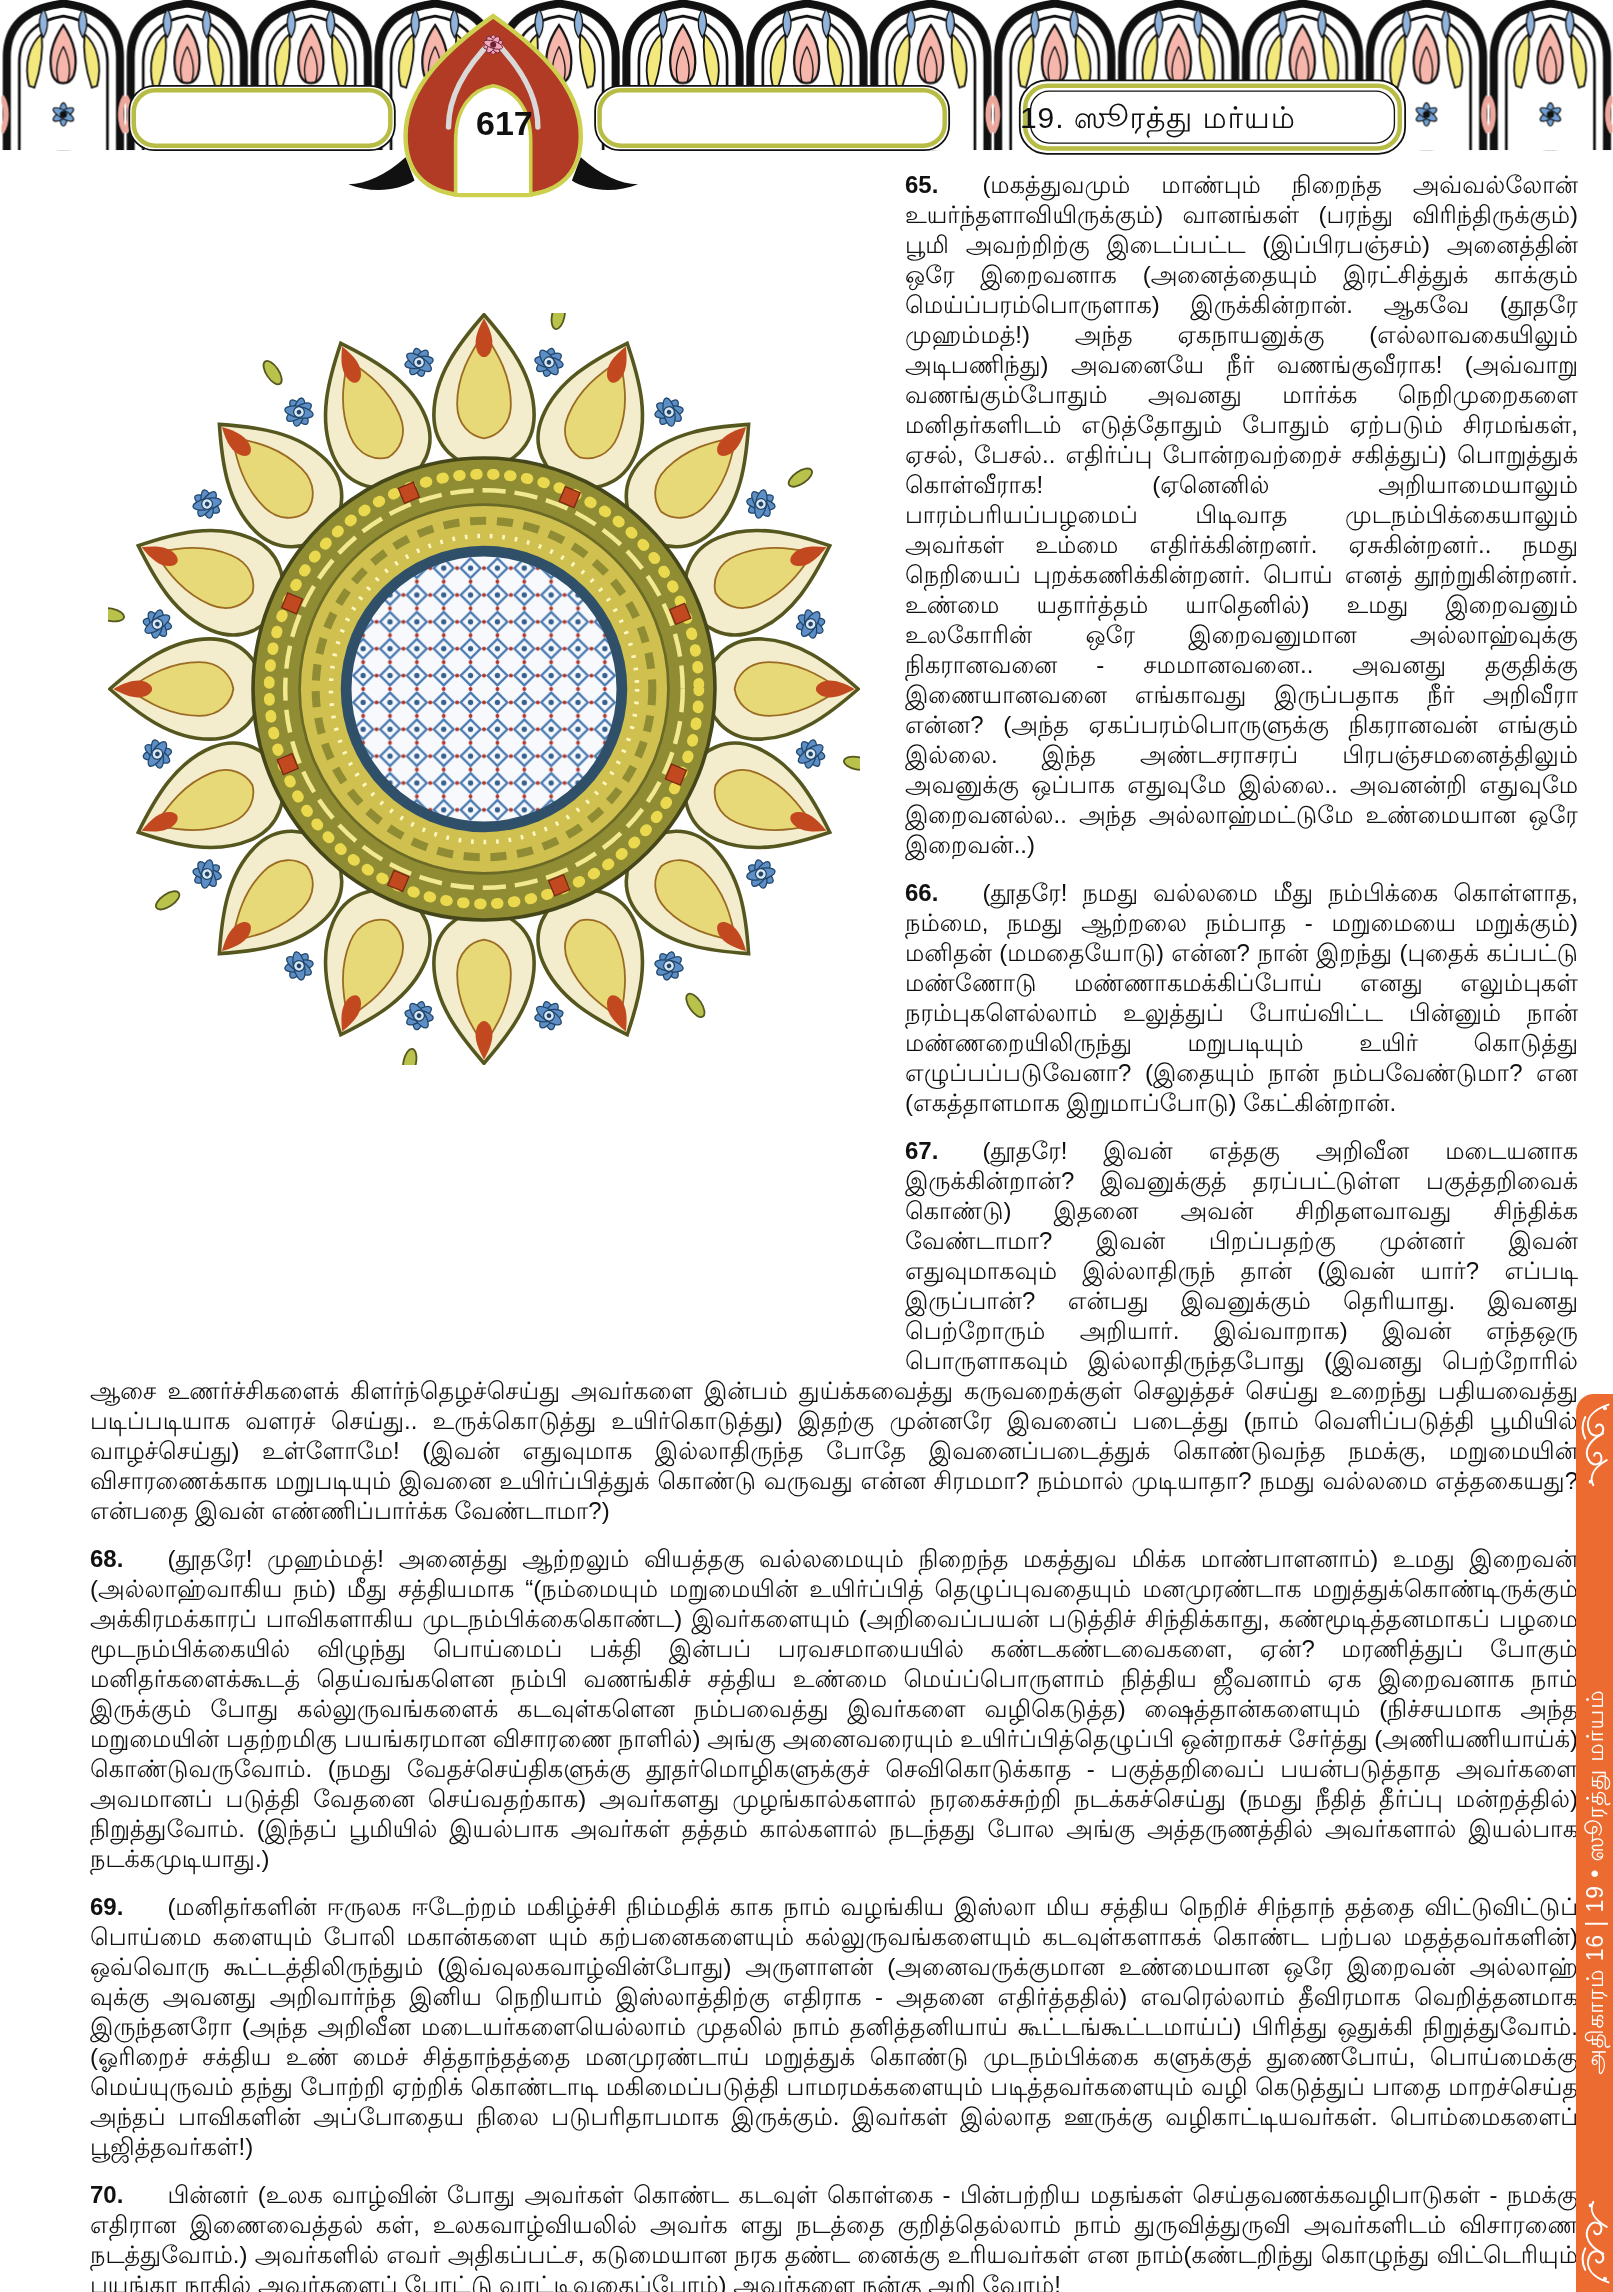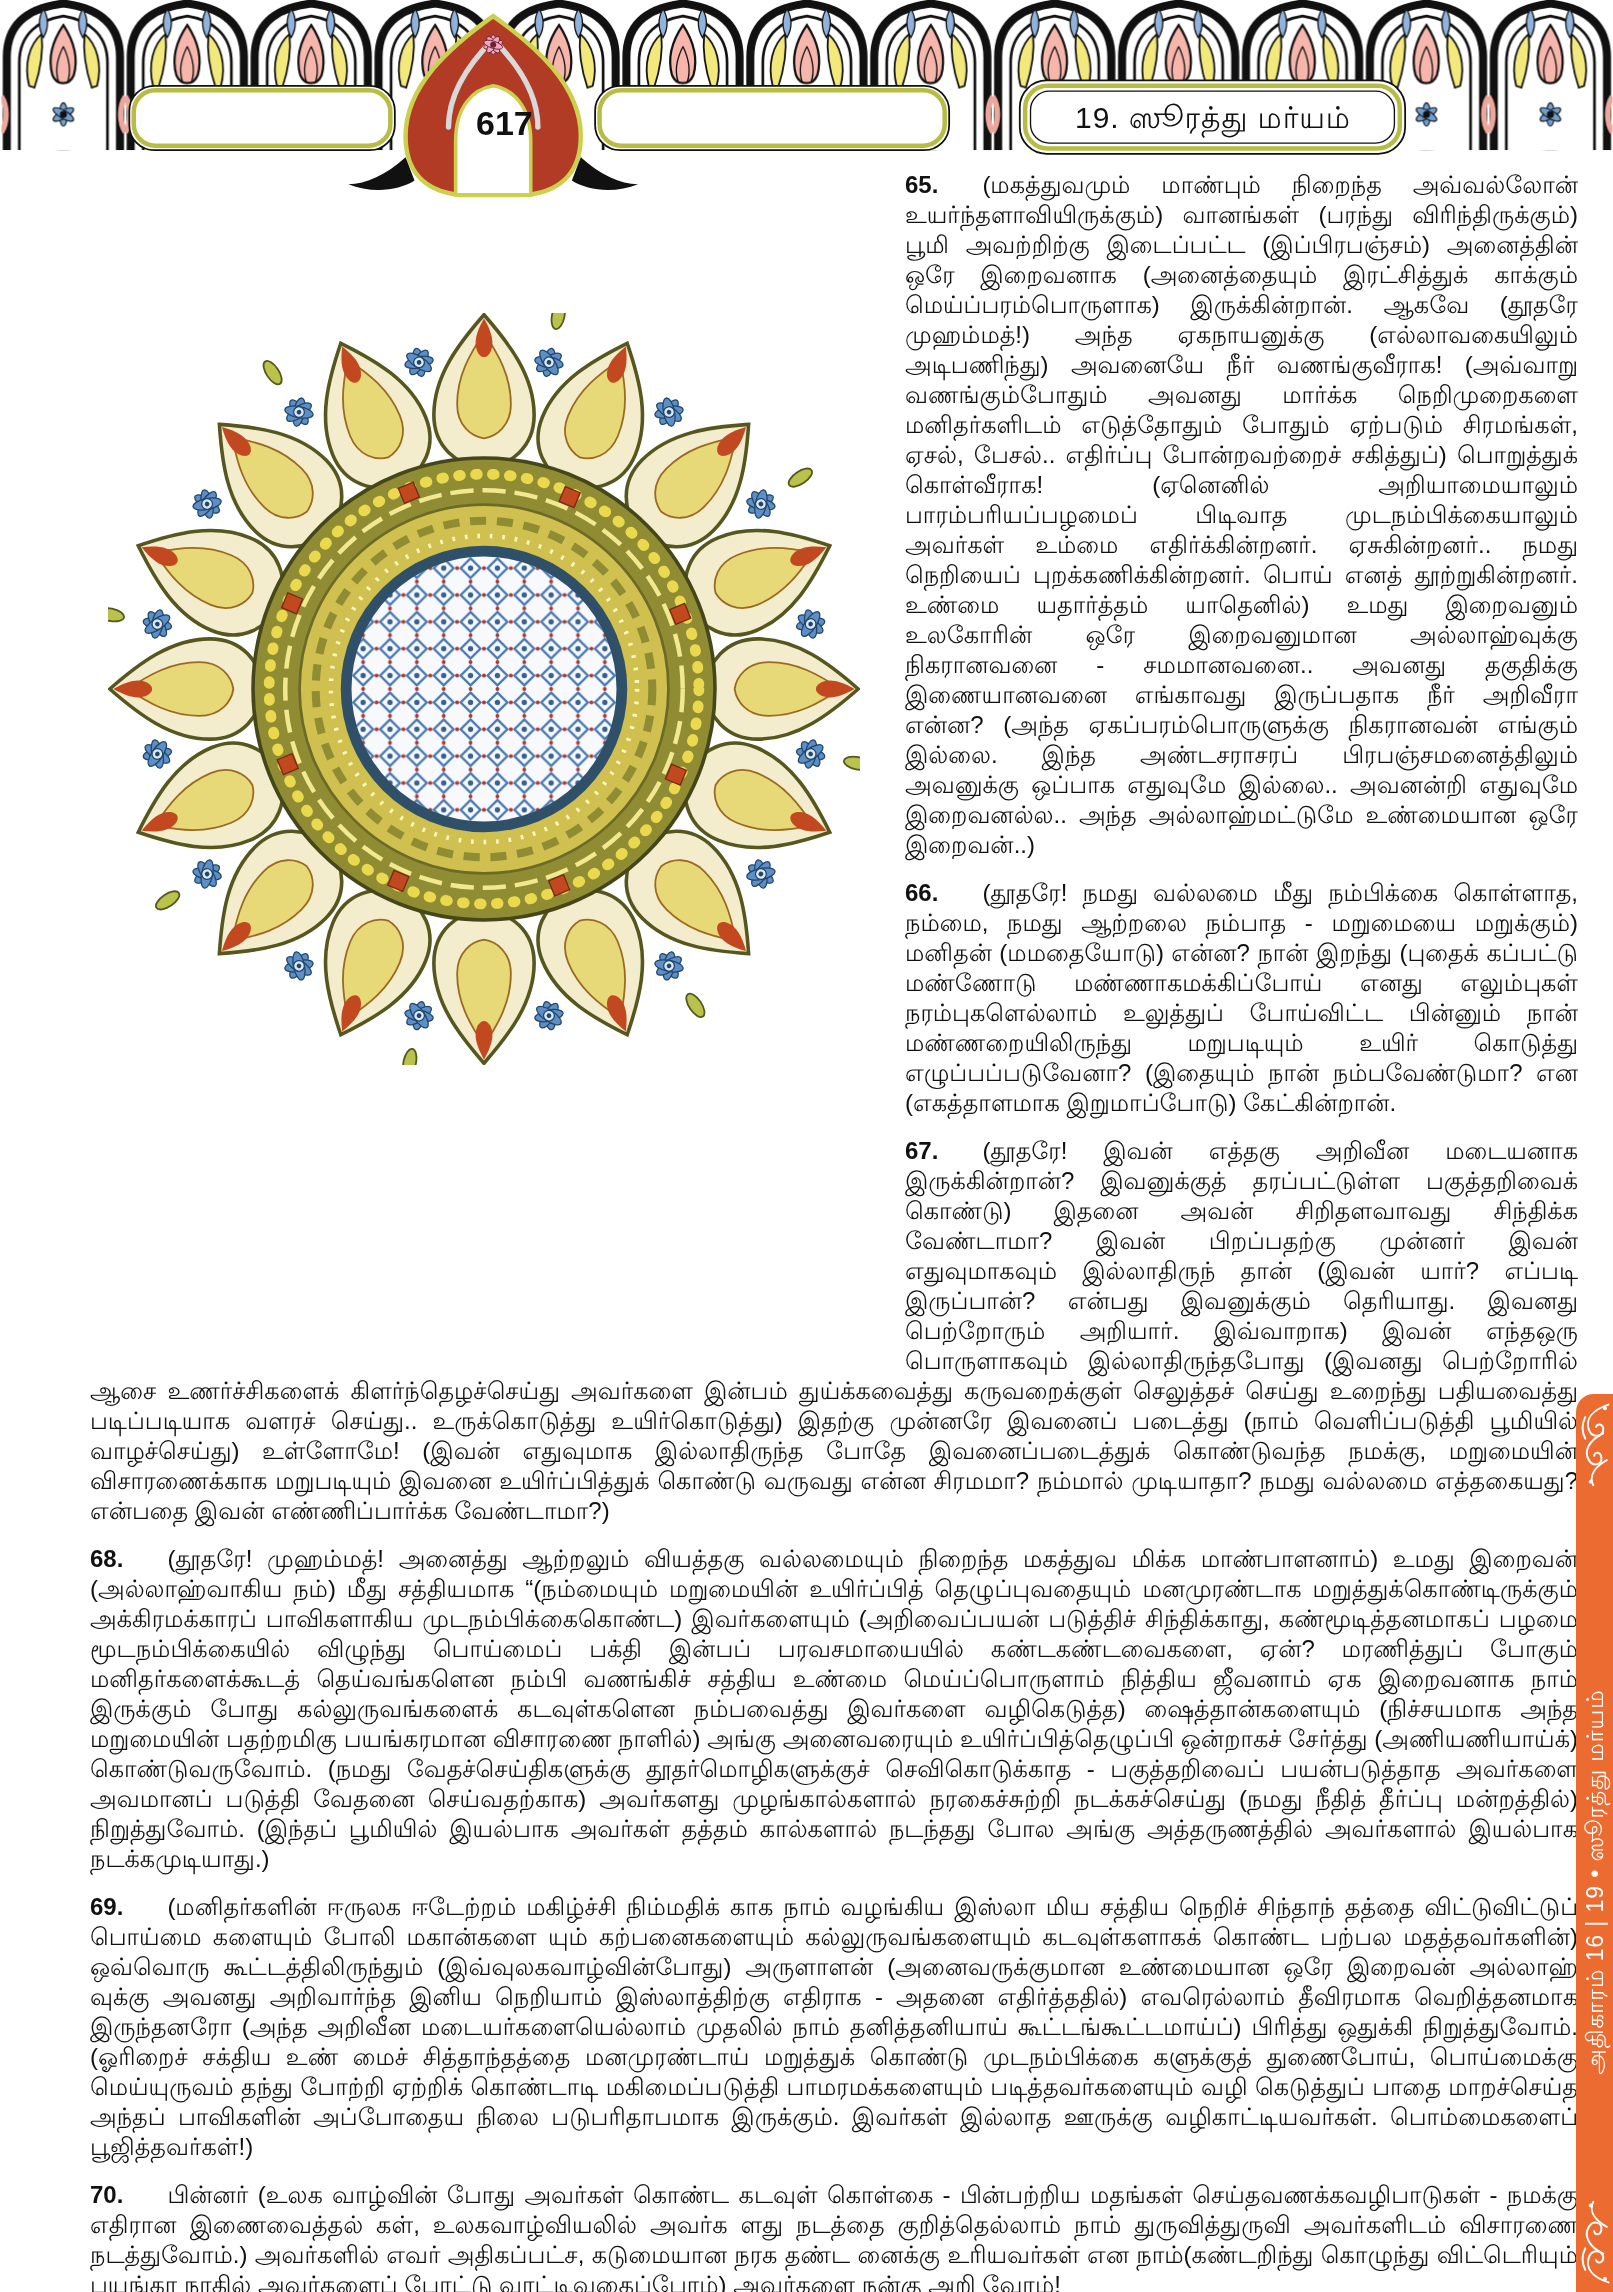--- a/index.html
+++ b/index.html
@@ -8,21 +8,21 @@
     background:#ffffff; overflow:hidden;
     font-family:"Liberation Sans","DejaVu Sans",sans-serif; color:#111;
   }
   .header-svg { position:absolute; left:0; top:0; }
   .pageno {
     position:absolute; left:452px; top:107px; width:81px;
     text-align:left; font-size:34px; font-weight:bold; line-height:32px;margin-left:24px;
   }
   .title {
     position:absolute; left:1020px; top:100px; width:386px;
-    text-align:center; font-size:30px; line-height:36px; letter-spacing:0.9px;
+    font-size:30px; line-height:36px; letter-spacing:0.9px;
   }
   .content {
     position:absolute; left:90px; top:170px; width:1488px;
     font-size:24px; line-height:30px; text-align:justify;
   }
   .rosette-wrap { float:left; width:815px; height:1205px; }
   .rosette { display:block; margin:143px 0 0 18px; }
   .verse { margin:0 0 18px 0; }
   .vnum { font-weight:bold; margin-right:44px; }
   .sidebar {

